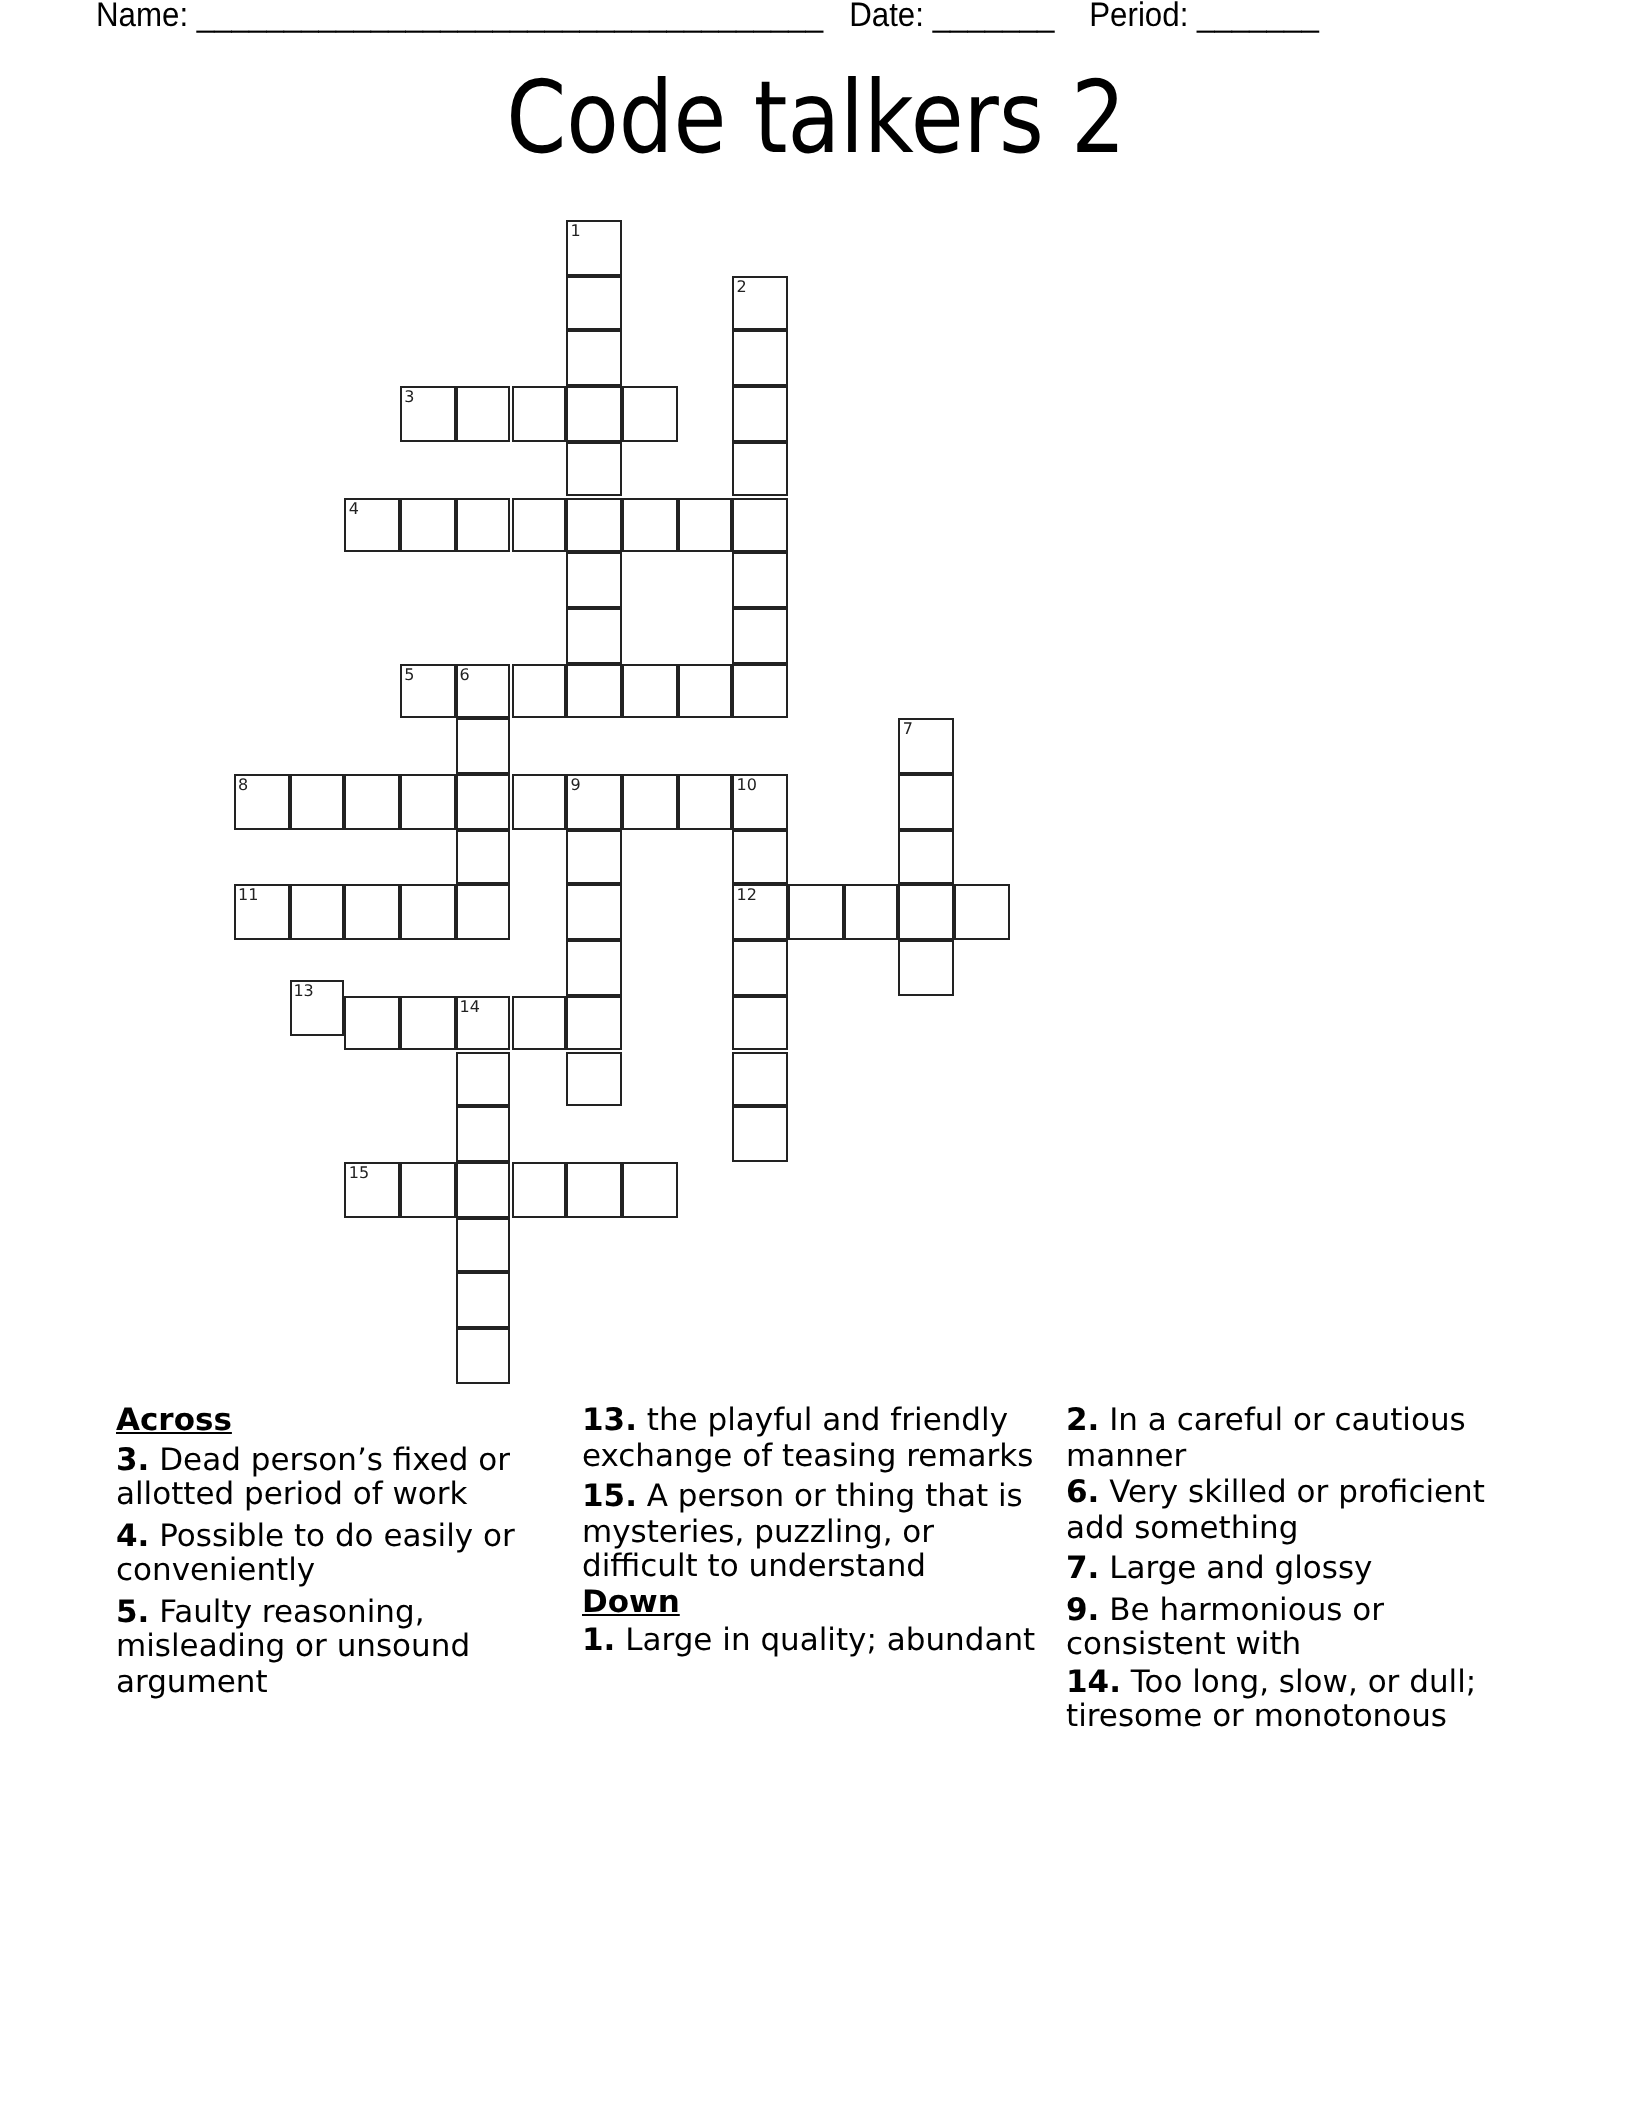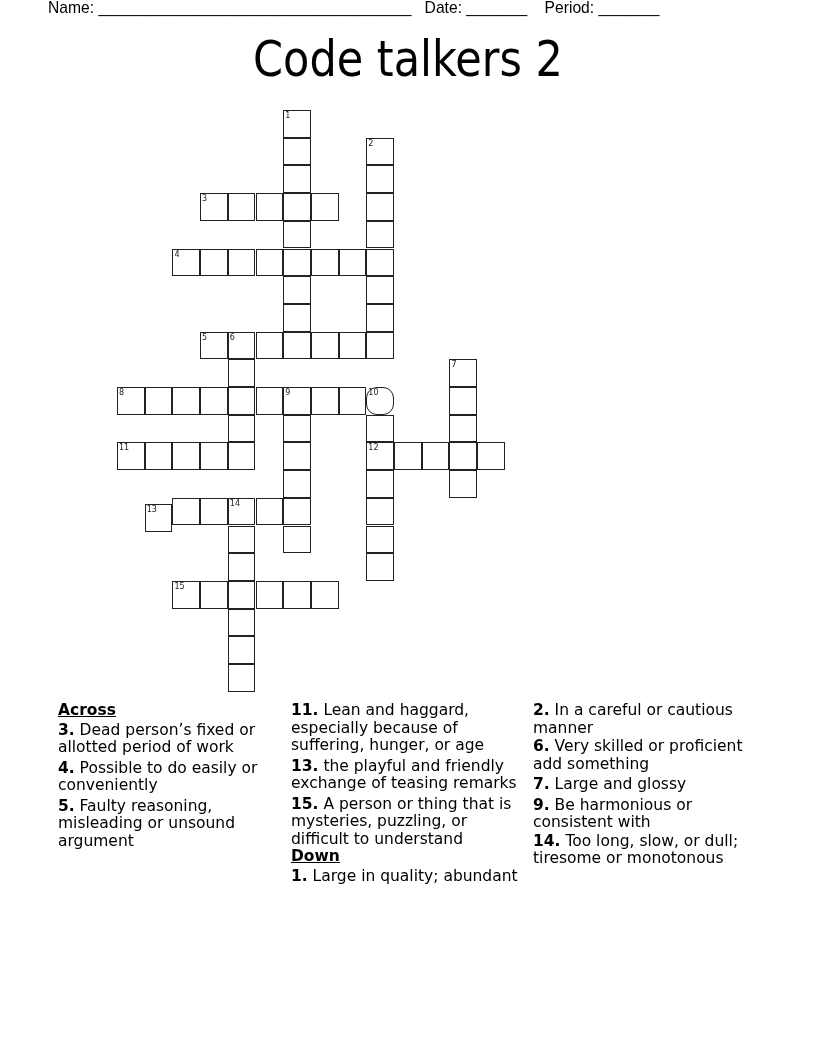--- a/index.html
+++ b/index.html
@@ -86,21 +86,21 @@
     </div>
     <div class="cell" style="left: 144.7px; top: 387px;"></div>
     <div class="cell" style="left: 172.4px; top: 387px;"></div>
     <div class="cell" style="left: 200.1px; top: 387px;"></div>
     <div class="cell" style="left: 255.5px; top: 387px;"></div>
     <div class="cell" style="left: 283.2px; top: 387px;">
       <span class="num">9</span>
     </div>
     <div class="cell" style="left: 310.9px; top: 387px;"></div>
     <div class="cell" style="left: 338.6px; top: 387px;"></div>
-    <div class="cell" style="left: 366.3px; top: 387px; border-radius: 11px;">
+    <div class="cell" style="left: 366.3px; top: 387px;">
       <span class="num">10</span>
     </div>
     <div class="cell" style="left: 283.2px; top: 414.7px;"></div>
     <div class="cell" style="left: 283.2px; top: 442.4px;"></div>
     <div class="cell" style="left: 283.2px; top: 470.1px;"></div>
     <div class="cell" style="left: 283.2px; top: 497.8px;"></div>
     <div class="cell" style="left: 283.2px; top: 525.5px;"></div>
     <div class="cell" style="left: 366.3px; top: 414.7px;"></div>
     <div class="cell" style="left: 366.3px; top: 442.4px;">
       <span class="num">12</span>
@@ -111,21 +111,21 @@
     <div class="cell" style="left: 366.3px; top: 553.2px;"></div>
     <div class="cell" style="left: 117px; top: 442.4px;">
       <span class="num">11</span>
     </div>
     <div class="cell" style="left: 144.7px; top: 442.4px;"></div>
     <div class="cell" style="left: 172.4px; top: 442.4px;"></div>
     <div class="cell" style="left: 200.1px; top: 442.4px;"></div>
     <div class="cell" style="left: 394px; top: 442.4px;"></div>
     <div class="cell" style="left: 421.7px; top: 442.4px;"></div>
     <div class="cell" style="left: 477.1px; top: 442.4px;"></div>
-    <div class="cell" style="left: 144.7px; top: 504px;">
+    <div class="cell" style="left: 144.7px; top: 490px;">
       <span class="num">13</span>
     </div>
     <div class="cell" style="left: 172.4px; top: 497.8px;"></div>
     <div class="cell" style="left: 200.1px; top: 497.8px;"></div>
     <div class="cell" style="left: 227.8px; top: 497.8px;">
       <span class="num">14</span>
     </div>
     <div class="cell" style="left: 255.5px; top: 497.8px;"></div>
     <div class="cell" style="left: 227.8px; top: 525.5px;"></div>
     <div class="cell" style="left: 227.8px; top: 553.2px;"></div>
@@ -143,21 +143,20 @@
   </div>
 
 <div class="clues col1">
   <div class="section-head">Across</div>
   <div class="clue"><b>3.</b><span> Dead person’s fixed or allotted period of work</span></div>
   <div class="clue"><b>4.</b><span> Possible to do easily or conveniently</span></div>
   <div class="clue"><b>5.</b><span> Faulty reasoning, misleading or unsound argument</span></div>
 </div>
 
 <div class="clues col2">
-  <div class="clue"><b>11.</b><span> Lean and haggard, especially because of suffering, hunger, or age</span></div>
   <div class="clue"><b>13.</b><span> the playful and friendly exchange of teasing remarks</span></div>
   <div class="clue" style="margin-bottom:0"><b>15.</b><span> A person or thing that is mysteries, puzzling, or difficult to understand</span></div>
   <div class="section-head">Down</div>
   <div class="clue"><b>1.</b><span> Large in quality; abundant</span></div>
 </div>
 
 <div class="clues col3">
   <div class="clue" style="margin-bottom:1px"><b>2.</b><span> In a careful or cautious manner</span></div>
   <div class="clue"><b>6.</b><span> Very skilled or proficient add something</span></div>
   <div class="clue"><b>7.</b><span> Large and glossy</span></div>

